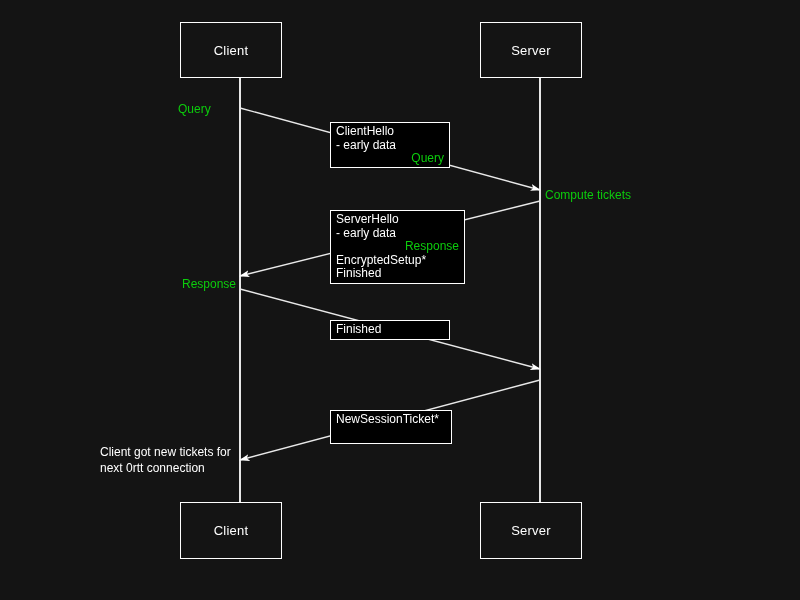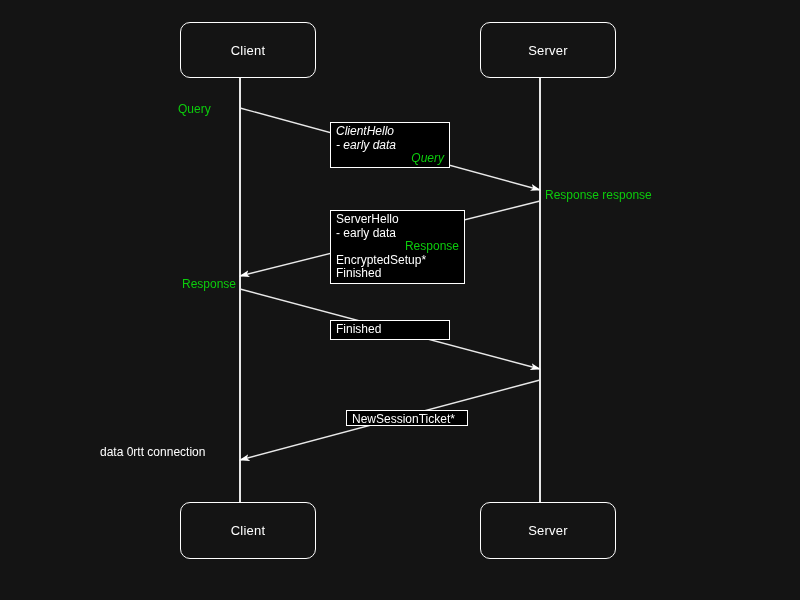--- a/index.html
+++ b/index.html
@@ -11,22 +11,22 @@
   }
   html,body{margin:0;padding:0;background:var(--background);}
   .stage{
     position:relative;width:800px;height:600px;background:var(--background);
     font-family:"Liberation Sans",sans-serif;overflow:hidden;
   }
   .wires{position:absolute;left:0;top:0;width:800px;height:600px;}
   .lifeline{stroke:var(--line);stroke-width:1.8;}
   .arrow{stroke:#e9e9e9;stroke-width:1.4;}
   .actor{
-    position:absolute;width:136px;height:56px;box-sizing:border-box;
-    border:1.5px solid var(--line);border-radius:10px;background:var(--background);
+    position:absolute;width:102px;height:56px;box-sizing:border-box;
+    border:1.5px solid var(--line);border-radius:0;background:var(--background);
     color:var(--text);font-size:13px;display:flex;align-items:center;justify-content:center;
     z-index:3;letter-spacing:.2px;
   }
   .msg-box{
     position:absolute;box-sizing:border-box;background:var(--box-fill);
     border:1.5px solid var(--line);padding:2px 5px;z-index:2;
   }
   .msg-line{color:var(--text);font-size:12px;line-height:13.6px;white-space:nowrap;}
   .label{position:absolute;font-size:12px;color:var(--text);white-space:nowrap;z-index:2;}
   .note{position:absolute;z-index:2;}
@@ -51,43 +51,44 @@
     <line class="arrow" x1="540" y1="201" x2="240" y2="276" marker-end="url(#arrowhead)"></line>
     <line class="arrow" x1="240" y1="289" x2="540" y2="369" marker-end="url(#arrowhead)"></line>
     <line class="arrow" x1="540" y1="380" x2="240" y2="460" marker-end="url(#arrowhead)"></line>
   </svg>
 
   <div class="actor" style="left:180px;top:22px;">Client</div>
   <div class="actor" style="left:480px;top:22px;">Server</div>
   <div class="actor" style="left:180px;top:502px;height:57px;">Client</div>
   <div class="actor" style="left:480px;top:502px;height:57px;">Server</div>
 
-  <div class="msg-box" style="left:330px;top:122px;width:120px;height:46px;font-style:italic;">
+  <div class="msg-box" style="left:330px;top:122px;width:120px;height:46px;">
     <div class="msg-line" data-tone="white">ClientHello</div>
     <div class="msg-line" data-tone="white">- early data</div>
     <div class="msg-line" data-tone="green">Query</div>
   </div>
 
   <div class="msg-box" style="left:330px;top:210px;width:135px;height:74px;">
     <div class="msg-line" data-tone="white">ServerHello</div>
     <div class="msg-line" data-tone="white">- early data</div>
     <div class="msg-line" data-tone="green">Response</div>
     <div class="msg-line" data-tone="white">EncryptedSetup*</div>
     <div class="msg-line" data-tone="white">Finished</div>
   </div>
 
   <div class="msg-box" style="left:330px;top:320px;width:120px;height:20px;">
     <div class="msg-line" data-tone="white">Finished</div>
   </div>
 
-  <div class="msg-box" style="left:330px;top:410px;width:122px;height:16px;margin-left:16px;">
+  <div class="msg-box" style="left:330px;top:410px;width:122px;height:34px;">
     <div class="msg-line" data-tone="white">NewSessionTicket*</div>
   </div>
 
   <div class="label" style="left:178px;top:102px;" data-tone="green">Query</div>
-  <div class="label" style="left:545px;top:188px;" data-tone="green">Response response</div>
+  <div class="label" style="left:545px;top:188px;" data-tone="green">Compute tickets</div>
   <div class="label" style="left:182px;top:277px;" data-tone="green">Response</div>
 
   <div class="note" style="left:100px;top:444px;">
-    <div class="note-line" data-tone="white">data 0rtt connection</div>
+    <div class="note-line" data-tone="white">Client got new tickets for</div>
+    <div class="note-line" data-tone="white">next 0rtt connection</div>
   </div>
 
 </div>
 
 </body></html>

